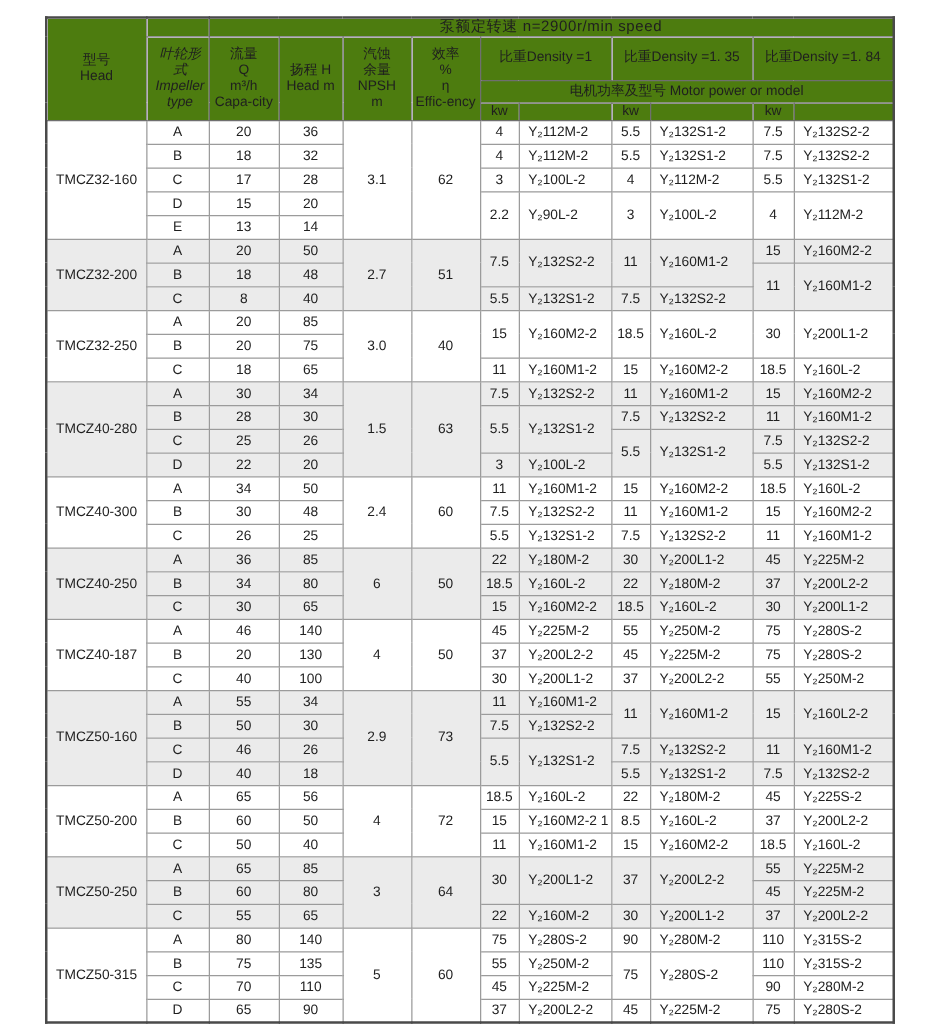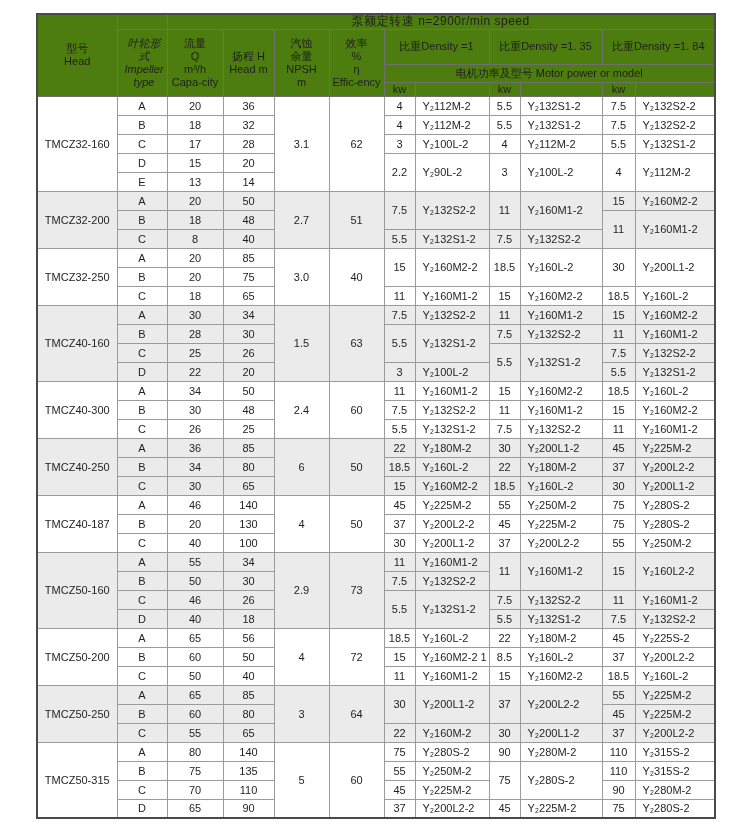--- a/index.html
+++ b/index.html
@@ -211,21 +211,21 @@
         <td class="">18</td>
         <td class="">65</td>
         <td class="">11</td>
         <td class=" model-name">Y₂160M1-2</td>
         <td class="">15</td>
         <td class=" model-name">Y₂160M2-2</td>
         <td class="">18.5</td>
         <td class=" model-name">Y₂160L-2</td>
       </tr>
       <tr class="group-start">
-        <td class="shaded model-col" rowspan="4">TMCZ40-160</td>
+        <td class="shaded model-col" rowspan="4">TMCZ40-280</td>
         <td class="shaded">A</td>
         <td class="shaded">30</td>
         <td class="shaded">34</td>
         <td class="shaded" rowspan="4">1.5</td>
         <td class="shaded" rowspan="4">63</td>
         <td class="shaded">7.5</td>
         <td class="shaded model-name">Y₂132S2-2</td>
         <td class="shaded">11</td>
         <td class="shaded model-name">Y₂160M1-2</td>
         <td class="shaded">15</td>

